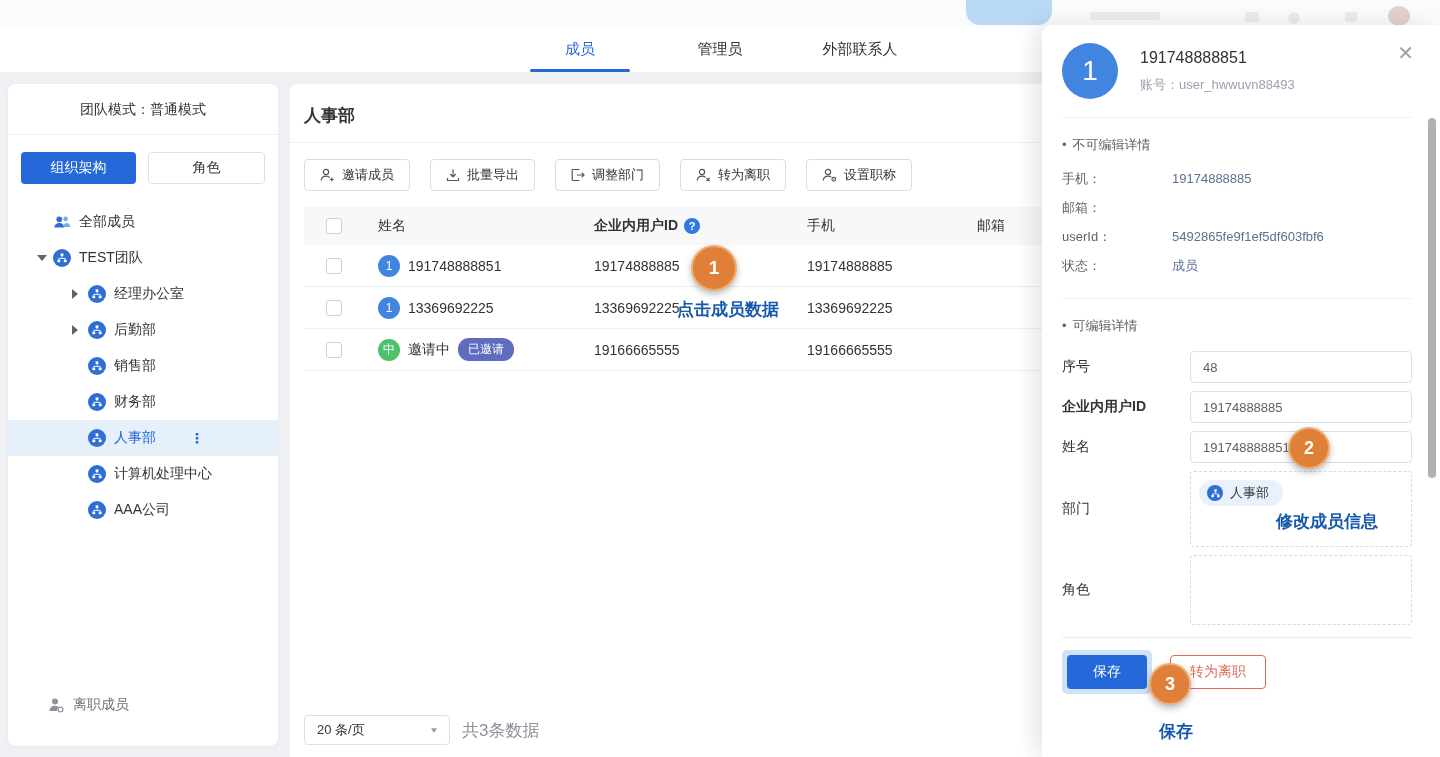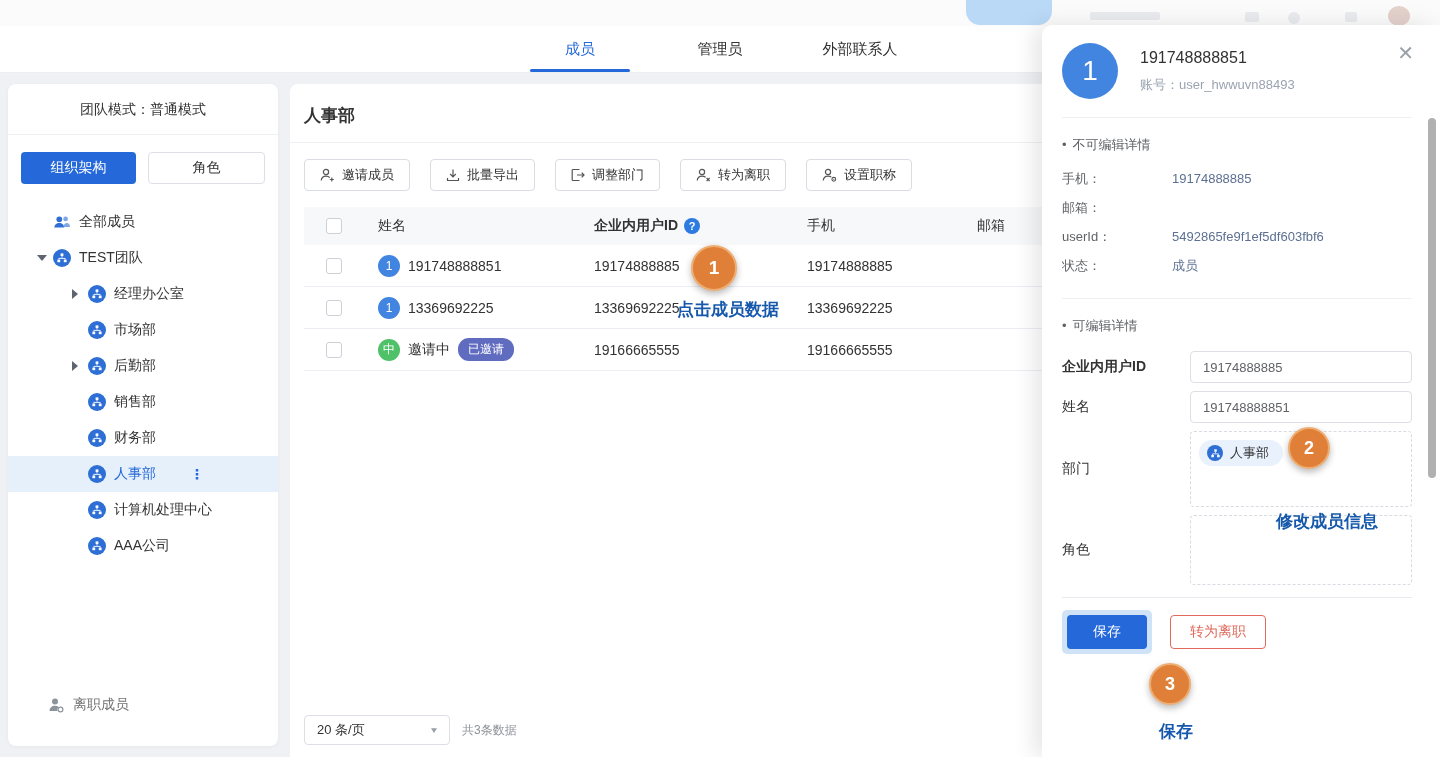--- a/index.html
+++ b/index.html
@@ -67,21 +67,21 @@
   .avatar-sm { width:22px; height:22px; border-radius:50%; color:#fff; font-size:12px;
     display:flex; align-items:center; justify-content:center; margin-right:8px; flex:0 0 22px; }
   .badge { background:#5f6cc0; color:#fff; font-size:12px; padding:3px 10px; border-radius:11px; margin-left:8px;text-align:right; }
   .help-ic { width:16px; height:16px; border-radius:50%; background:#2d7ae0; color:#fff; font-size:11px;
     font-weight:bold; display:flex; align-items:center; justify-content:center; cursor:pointer; }
   .pager { position:absolute; left:14px; bottom:12px; display:flex; align-items:center; gap:12px; }
   .pagesize { width:146px; height:30px; border:1px solid #dcdfe6; border-radius:4px; background:#fff;
     display:flex; align-items:center; justify-content:space-between; padding:0 12px; font-size:13px;
     color:#333; cursor:pointer; }
   .chev { color:#9aa0a8; font-size:12px; transform:scaleY(.8); }
-  .total { font-size:12px; color:#8d9199; }
+  .total { font-size:17px; color:#8d9199; }
   
   .drawer { position:absolute; left:1042px; top:25px; width:398px; height:732px; background:#fff;
     border-radius:10px 0 0 0; box-shadow:-8px 0 22px rgba(0,0,0,.10); }
   .dw { padding:14px 28px 0 20px; position:relative; }
   .dw-close { position:absolute; right:26px; top:18px; font-size:20px; color:#9aa0a8; cursor:pointer; line-height:1; }
   .dw-head { display:flex; gap:22px; padding:4px 0 18px; }
   .dw-avatar { width:56px; height:56px; border-radius:50%; background:#4285e0; color:#fff;
     font-size:28px; display:flex; align-items:center; justify-content:center; flex:0 0 56px; }
   .dw-name { font-size:16px; color:#333; margin:6px 0 9px; }
   .dw-account { font-size:13px; color:#9ba3b0; }
@@ -178,32 +178,20 @@
             <svg width="10" height="10" viewBox="0 0 10 10">
               <rect x="3.6" y="0.4" width="2.8" height="2.6" fill="#fff"></rect>
               <rect x="0.4" y="6.6" width="2.8" height="2.6" fill="#fff"></rect>
               <rect x="6.8" y="6.6" width="2.8" height="2.6" fill="#fff"></rect>
               <path d="M5 3v1.6M1.8 6.6V5.4h6.4v1.2" stroke="#fff" stroke-width="0.9" fill="none"></path>
             </svg>
           </span>
           <span>经理办公室</span>
         </div>
         <div class="tree-row lvl1">
-          <span class="caret-slot"></span>
-          <span class="org-ic">
-            <svg width="10" height="10" viewBox="0 0 10 10">
-              <rect x="3.6" y="0.4" width="2.8" height="2.6" fill="#fff"></rect>
-              <rect x="0.4" y="6.6" width="2.8" height="2.6" fill="#fff"></rect>
-              <rect x="6.8" y="6.6" width="2.8" height="2.6" fill="#fff"></rect>
-              <path d="M5 3v1.6M1.8 6.6V5.4h6.4v1.2" stroke="#fff" stroke-width="0.9" fill="none"></path>
-            </svg>
-          </span>
-          <span>市场部</span>
-        </div>
-        <div class="tree-row lvl1">
           <span class="caret-slot">
             <span class="caret-right"></span>
           </span>
           <span class="org-ic">
             <svg width="10" height="10" viewBox="0 0 10 10">
               <rect x="3.6" y="0.4" width="2.8" height="2.6" fill="#fff"></rect>
               <rect x="0.4" y="6.6" width="2.8" height="2.6" fill="#fff"></rect>
               <rect x="6.8" y="6.6" width="2.8" height="2.6" fill="#fff"></rect>
               <path d="M5 3v1.6M1.8 6.6V5.4h6.4v1.2" stroke="#fff" stroke-width="0.9" fill="none"></path>
             </svg>
@@ -419,20 +407,24 @@
       <span class="ro-label">userId：</span>
       <span class="ro-value">5492865fe9f1ef5df603fbf6</span>
     </div>
     <div class="ro-row">
       <span class="ro-label">状态：</span>
       <span class="ro-value">成员</span>
     </div>
     <div class="hdiv" style="margin-top:18px;"></div>
     <div class="sec-title" style="margin-bottom:16px;">可编辑详情</div>
     <div class="ed-row">
+      <span class="ed-label">序号</span>
+      <input class="ed-input" value="48" style="">
+    </div>
+    <div class="ed-row">
       <span class="ed-label" style="font-weight:bold;">企业内用户ID</span>
       <input class="ed-input" value="19174888885" style="">
     </div>
     <div class="ed-row">
       <span class="ed-label">姓名</span>
       <input class="ed-input" value="191748888851" style="">
     </div>
     <div class="ed-row">
       <span class="ed-label">部门</span>
       <div class="dashed">

